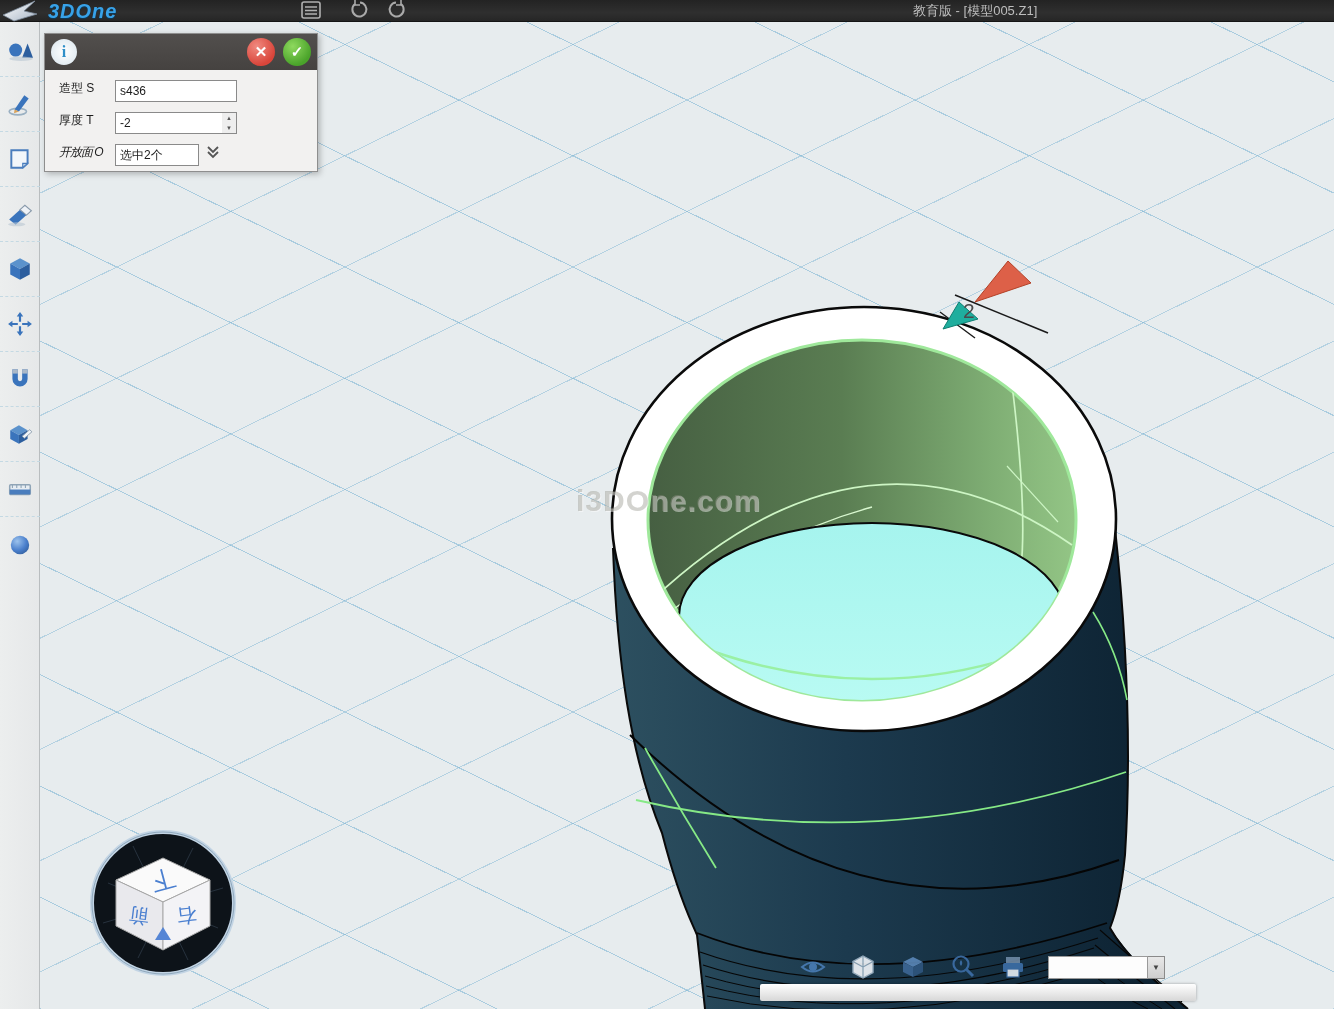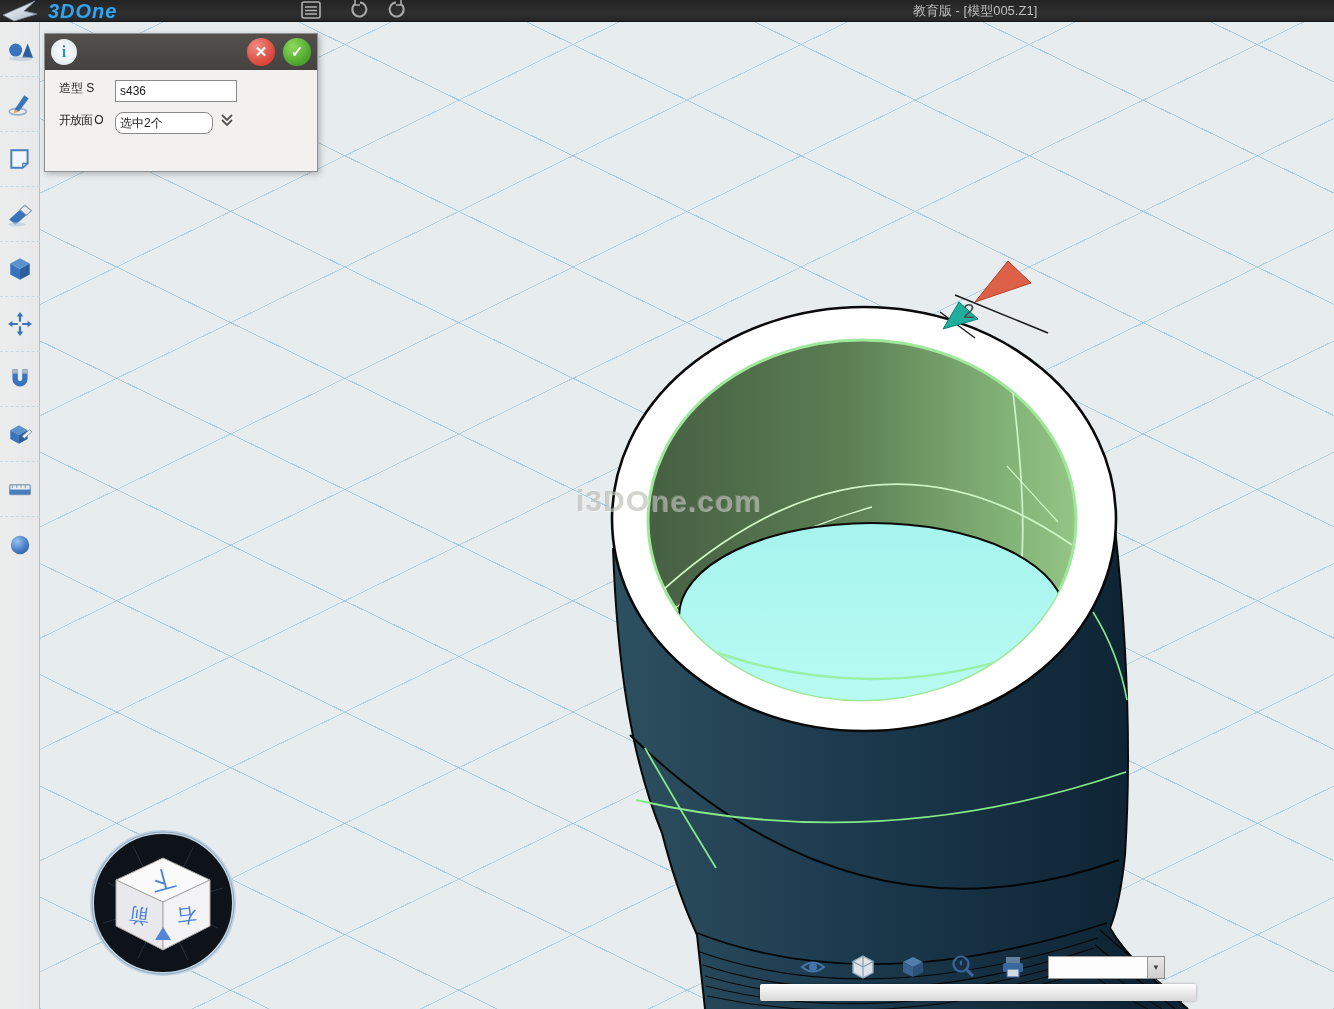--- a/index.html
+++ b/index.html
@@ -62,24 +62,24 @@
     display:flex; align-items:center; justify-content:center; font-weight:bold;
     font-size:16px; color:#2f8fc8; font-family:"Liberation Serif",serif; cursor:pointer; }
   .dlg-spacer { flex:1; }
   .dlg-circle { width:28px; height:28px; border-radius:50%; display:flex; align-items:center;
     justify-content:center; color:#fff; font-size:15px; font-weight:bold; cursor:pointer; margin-left:8px; }
   .dlg-close { background:radial-gradient(circle at 35% 30%,#f08a80,#d9453a 70%); }
   .dlg-ok    { background:radial-gradient(circle at 35% 30%,#8ed95e,#4aa32a 70%); }
   .dlg-body { padding:10px 0 0 14px; }
   .dlg-row { display:flex; align-items:flex-start; height:22px; margin-bottom:10px; }
   .dlg-label { font-size:12px; color:#1c1c1c; width:56px; }
-  .dlg-label.wide { width:56px; letter-spacing:-1px; }
+  .dlg-label.wide { width:56px; letter-spacing:-1px;font-style:italic; }
   .dlg-input { height:22px; background:#fff; border:1px solid #8a8a8a; font-size:12px;
     color:#1c1c1c; padding:0 4px; font-family:"Liberation Sans",sans-serif; }
-  .w107 { width:122px; } .w89 { width:98px;border-radius:8px; }
+  .w107 { width:122px; } .w89 { width:84px; }
   .spinwrap { position:relative; }
   .spin { position:absolute; right:1px; top:1px; width:14px; height:20px; display:flex;
     flex-direction:column; }
   .spin button { flex:1; border:none; background:#eee; font-size:6px; color:#555;
     line-height:1; cursor:pointer; padding:0; }
   .chev { margin-left:6px; cursor:pointer; display:flex; }
 </style>
 </head>
 <body>
 
@@ -232,20 +232,30 @@
       <div class="dlg-spacer"></div>
       <div class="dlg-circle dlg-close">✕</div>
       <div class="dlg-circle dlg-ok">✓</div>
     </div>
     <div class="dlg-body">
       <div class="dlg-row">
         <span class="dlg-label">造型 S</span>
         <input class="dlg-input w107" value="s436" style="">
       </div>
       <div class="dlg-row">
+        <span class="dlg-label">厚度 T</span>
+        <span class="spinwrap">
+          <input class="dlg-input w107" value="-2" style="">
+          <span class="spin">
+            <button>▲</button>
+            <button>▼</button>
+          </span>
+        </span>
+      </div>
+      <div class="dlg-row">
         <span class="dlg-label wide">开放面 O</span>
         <input class="dlg-input w89" value="选中2个" style="">
         <span class="chev">
           <svg width="16" height="16" viewBox="0 0 16 16" fill="none" stroke="#555" stroke-width="1.8">
             <path d="M3 3 L8 8 L13 3"></path>
               <path d="M3 8 L8 13 L13 8"></path>
           </svg>
         </span>
       </div>
     </div>

